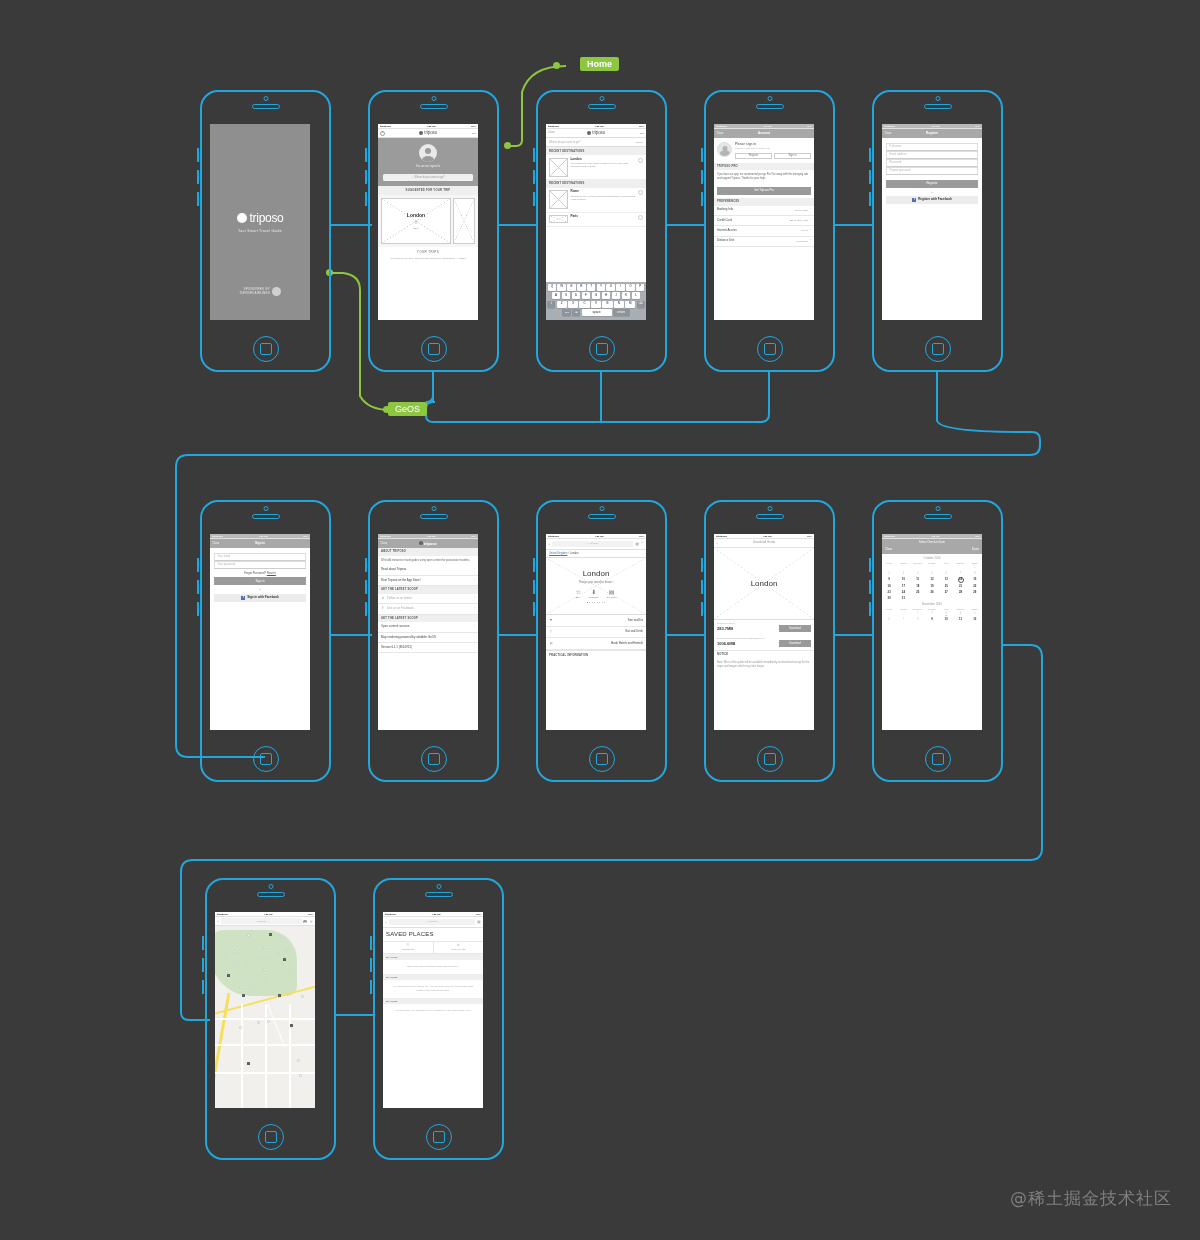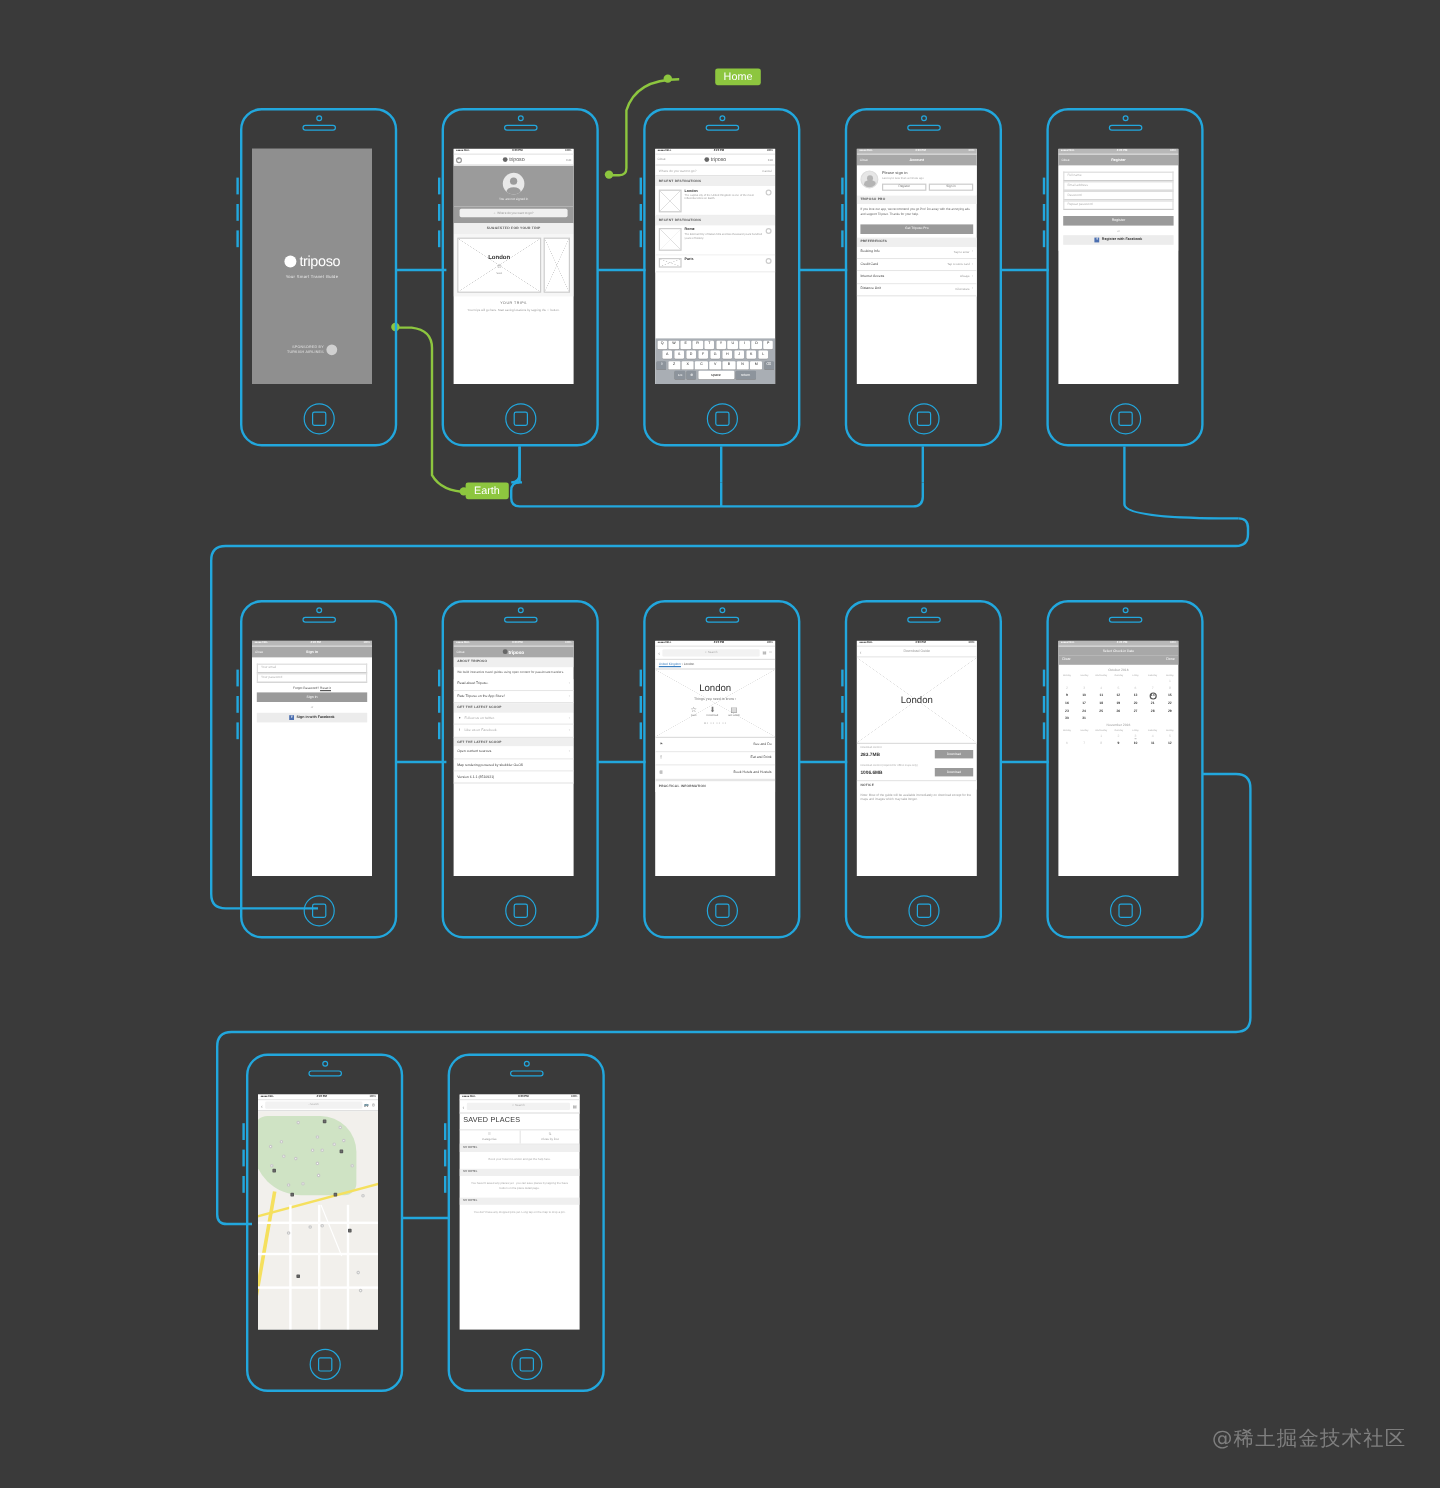--- a/index.html
+++ b/index.html
@@ -390,25 +390,25 @@
     <path d="M1002,645 L1030,645 Q1042,645 1042,657 L1042,848 Q1042,860 1030,860 L193,860 Q181,860 181,872 L181,1012 Q181,1020 189,1020 L210,1020" stroke="#22a7dd" stroke-width="2" fill="none"></path>
 
     <path d="M335,1015 L375,1015" stroke="#22a7dd" stroke-width="2" fill="none"></path>
 
     <path d="M566,66 Q530,66 522,92 L522,140 Q522,146 516,146 L508,146" stroke="#8dc63f" stroke-width="2" fill="none"></path>
 
     <path d="M390,410 Q368,410 360,396 L360,290 Q360,275 343,273 L332,273" stroke="#8dc63f" stroke-width="2" fill="none"></path>
   </svg>
 
   <div class="node-dot" style="left:553px;top:62px;"></div>
-  <div class="flow-label" style="left:596px;top:57px;">Home</div>
+  <div class="flow-label" style="left:580px;top:57px;font-weight:bold;">Home</div>
   <div class="node-dot" style="left:504px;top:142px;"></div>
 
   <div class="node-dot" style="left:383px;top:406px;"></div>
-  <div class="flow-label" style="left:388px;top:402px;">Earth</div>
+  <div class="flow-label" style="left:388px;top:402px;">GeOS</div>
   <div class="node-dot" style="left:326px;top:269px;"></div>
 
   <div class="phone" style="left:200px;top:90px;width:131px;height:282px;">
     <div class="phone-shell"></div>
     <div class="phone-cam"></div>
     <div class="phone-speaker"></div>
     <div class="phone-btn-l" style="top:58px;height:14px;"></div>
     <div class="phone-btn-l" style="top:80px;height:14px;"></div>
     <div class="phone-btn-l" style="top:102px;height:14px;"></div>
     <div class="phone-home"></div>

